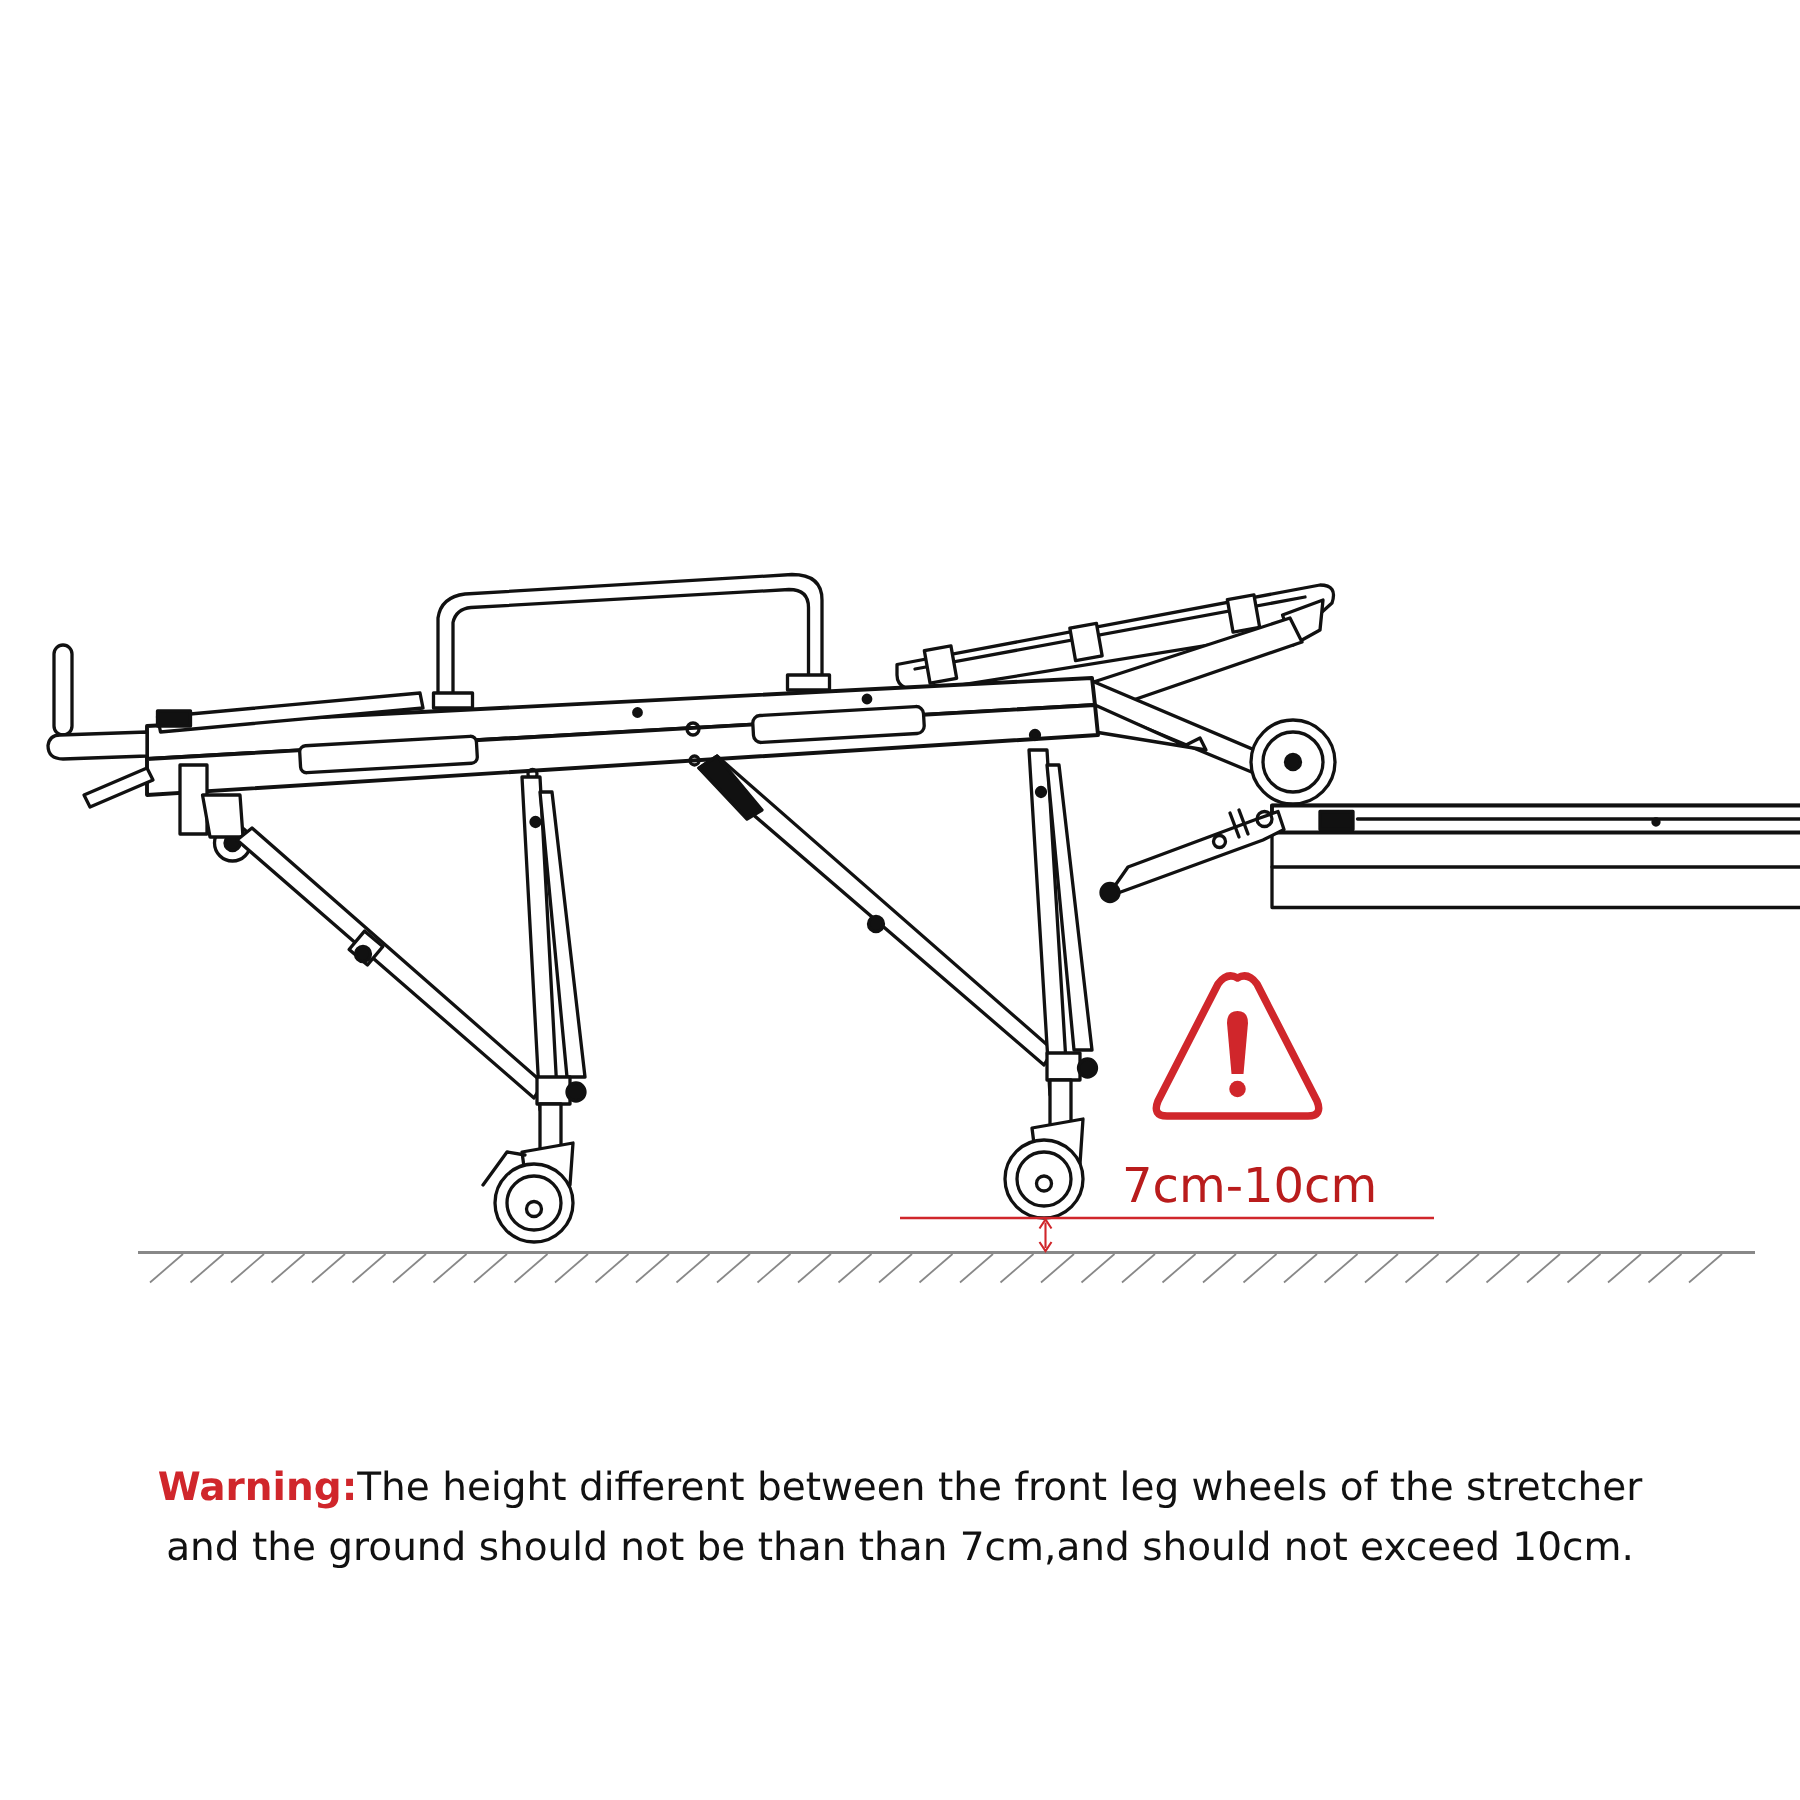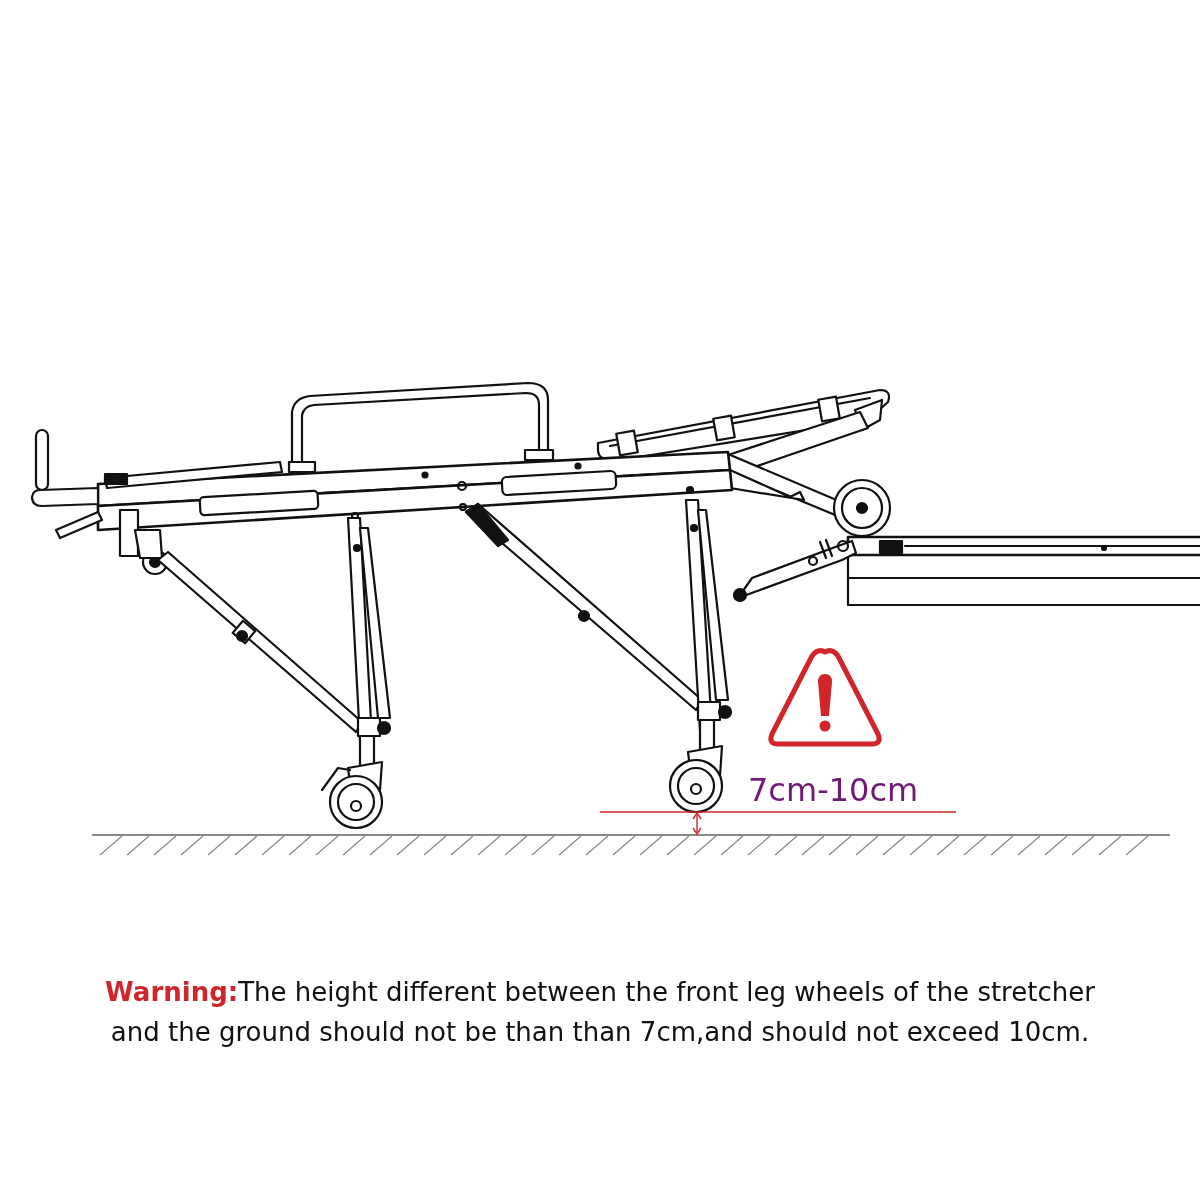--- a/index.html
+++ b/index.html
@@ -1,20 +1,20 @@
 <!DOCTYPE html>
 <html><head>
 <meta charset="utf-8">
 <style>
   html, body { margin: 0; padding: 0; background: #ffffff; }
   body { width: 1200px; height: 1200px; position: relative; overflow: hidden; font-family: "DejaVu Sans", sans-serif; }
   #diagram { position: absolute; left: 0; top: 0; width: 1200px; height: 1200px; }
   .measure-label {
     position: absolute; left: 748px; top: 770px;
-    font-family: "DejaVu Sans", sans-serif; font-size: 32px; color: #701a75;
+    font-family: "DejaVu Sans", sans-serif; font-size: 32px; color: #b91c1c;
     letter-spacing: 0px; line-height: 40px; white-space: nowrap;
   }
   .caption {
     position: absolute; left: 0; top: 972px; width: 1200px;
     text-align: center; font-family: "DejaVu Sans", sans-serif;
     font-size: 26px; line-height: 40px; color: #111111;
   }
   .caption .warn { color: #d0262b; font-weight: bold; }
   .caption .line { display: block; white-space: nowrap; }
 </style>

